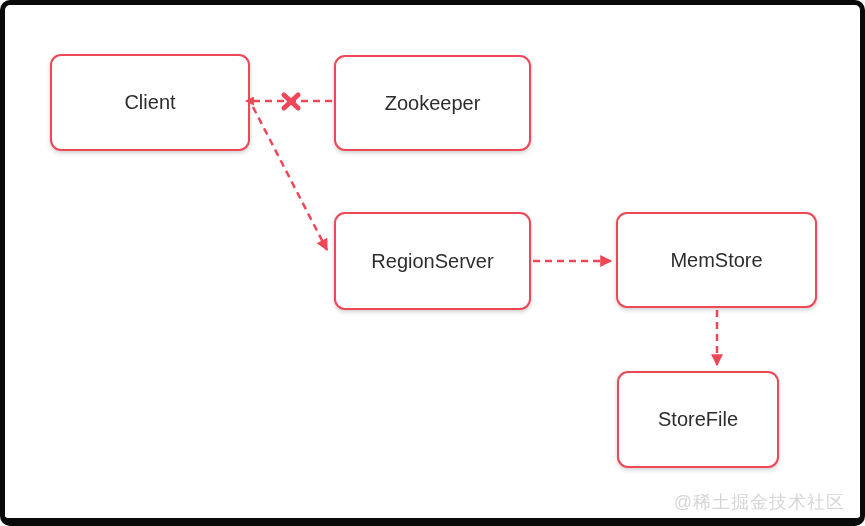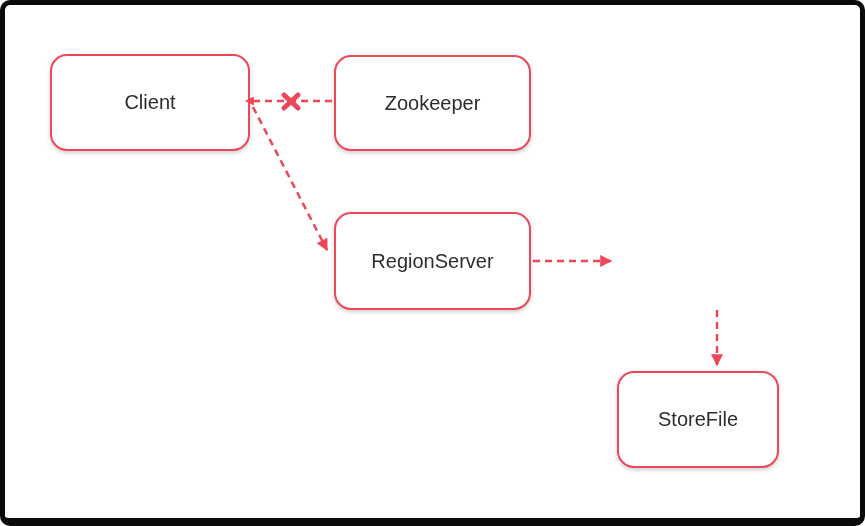--- a/index.html
+++ b/index.html
@@ -26,21 +26,21 @@
     border: 5px solid var(--frame);
     border-bottom-width: 8px;
     border-radius: 10px;
     pointer-events: none;
     z-index: 30;
   }
   .node {
     position: absolute;
     background: #ffffff;
     border: 2px solid var(--accent);
-    border-radius: 17px;
+    border-radius: 11px;
     display: flex; align-items: center; justify-content: center;
     font-size: 20px;
     color: var(--text);
     box-shadow: 0 2px 4px rgba(120,120,120,0.35);
     z-index: 10;
   }
   .node-client       { left: 50px;  top: 54px;  width: 200px; height: 97px; }
   .node-zookeeper    { left: 334px; top: 55px;  width: 197px; height: 96px; }
   .node-regionserver { left: 334px; top: 212px; width: 197px; height: 98px; }
   .node-memstore     { left: 616px; top: 212px; width: 201px; height: 96px; }
@@ -79,20 +79,23 @@
 
   <div class="node node-client">
     <span>Client</span>
   </div>
   <div class="node node-regionserver">
     <span>RegionServer</span>
   </div>
   <div class="node node-zookeeper">
     <span>Zookeeper</span>
   </div>
+  <div class="node node-memstore">
+    <span>MemStore</span>
+  </div>
   <div class="node node-storefile">
     <span>StoreFile</span>
   </div>
 
   <svg class="edges" viewBox="0 0 865 526">
     <defs>
       <marker id="arrow" markerUnits="userSpaceOnUse" markerWidth="14" markerHeight="12" viewBox="0 0 10 10" refX="9" refY="5" orient="auto">
         <path class="arrowhead" d="M0,0 L10,5 L0,10 z"></path>
       </marker>
       <marker id="arrow-small" markerUnits="userSpaceOnUse" markerWidth="10" markerHeight="9" viewBox="0 0 10 10" refX="1" refY="5" orient="auto-start-reverse">
@@ -114,15 +117,16 @@
 
     <g>
       <path class="edge" d="M 533 261 L 611 261" marker-end="url(#arrow)"></path>
     </g>
 
     <g>
       <path class="edge" d="M 717 310 L 717 365" marker-end="url(#arrow)"></path>
     </g>
   </svg>
 
+  <div class="watermark">@稀土掘金技术社区</div>
 
   <div class="frame"></div>
 </div>
 
 </body></html>

